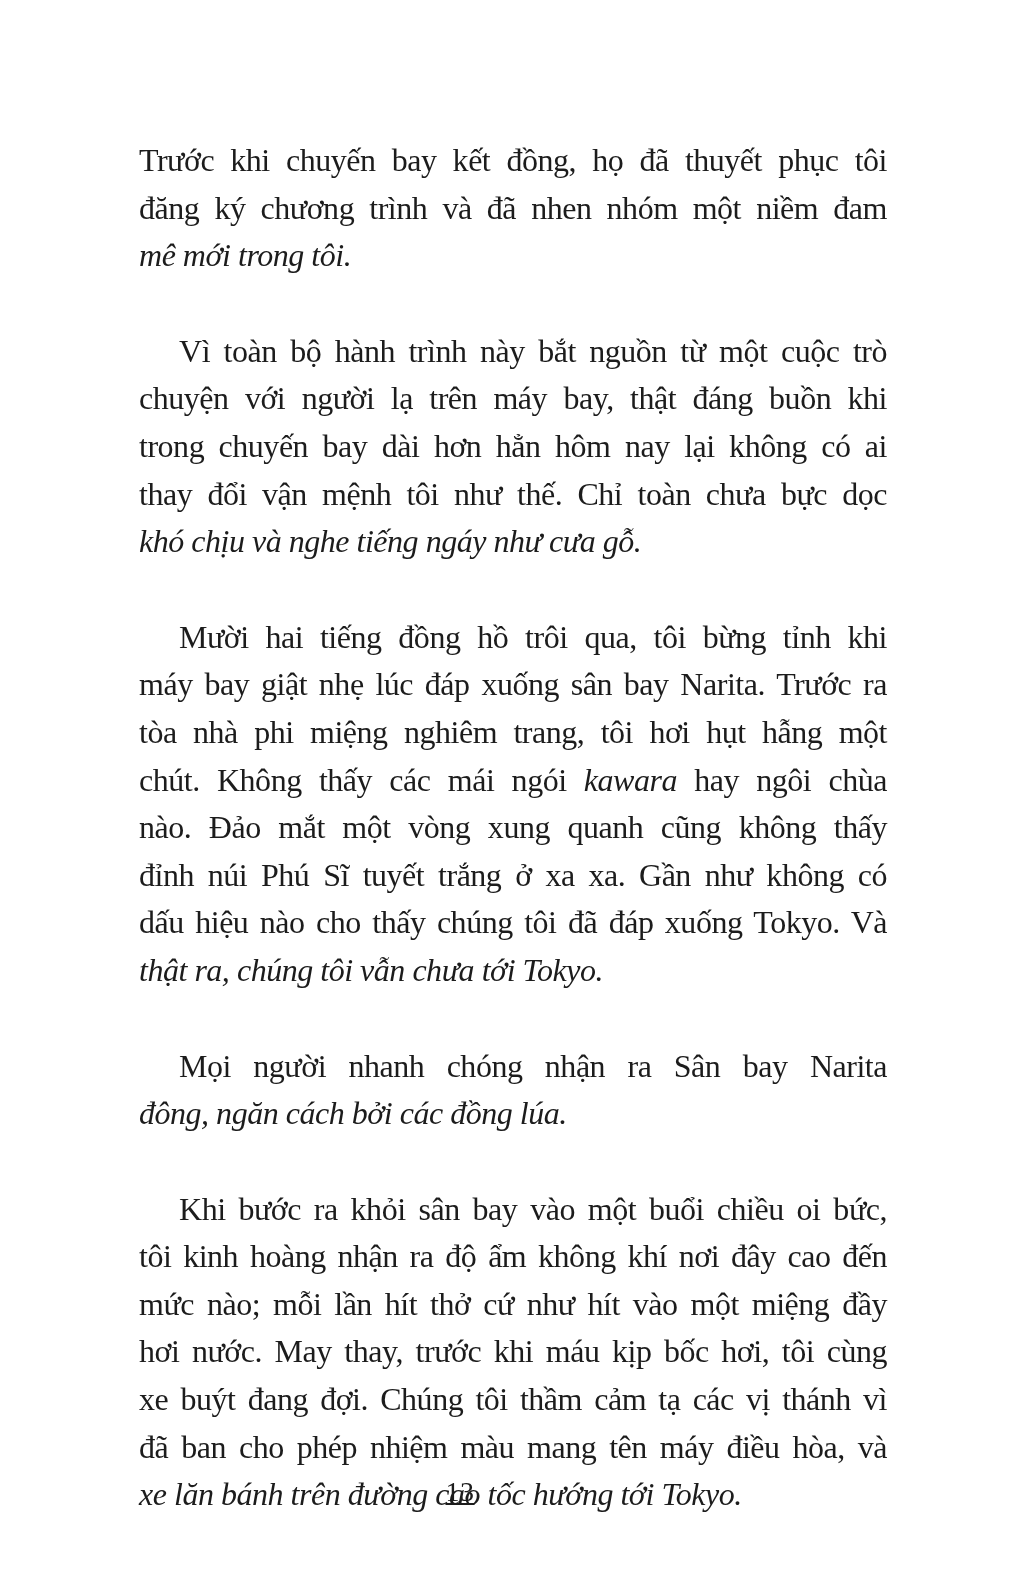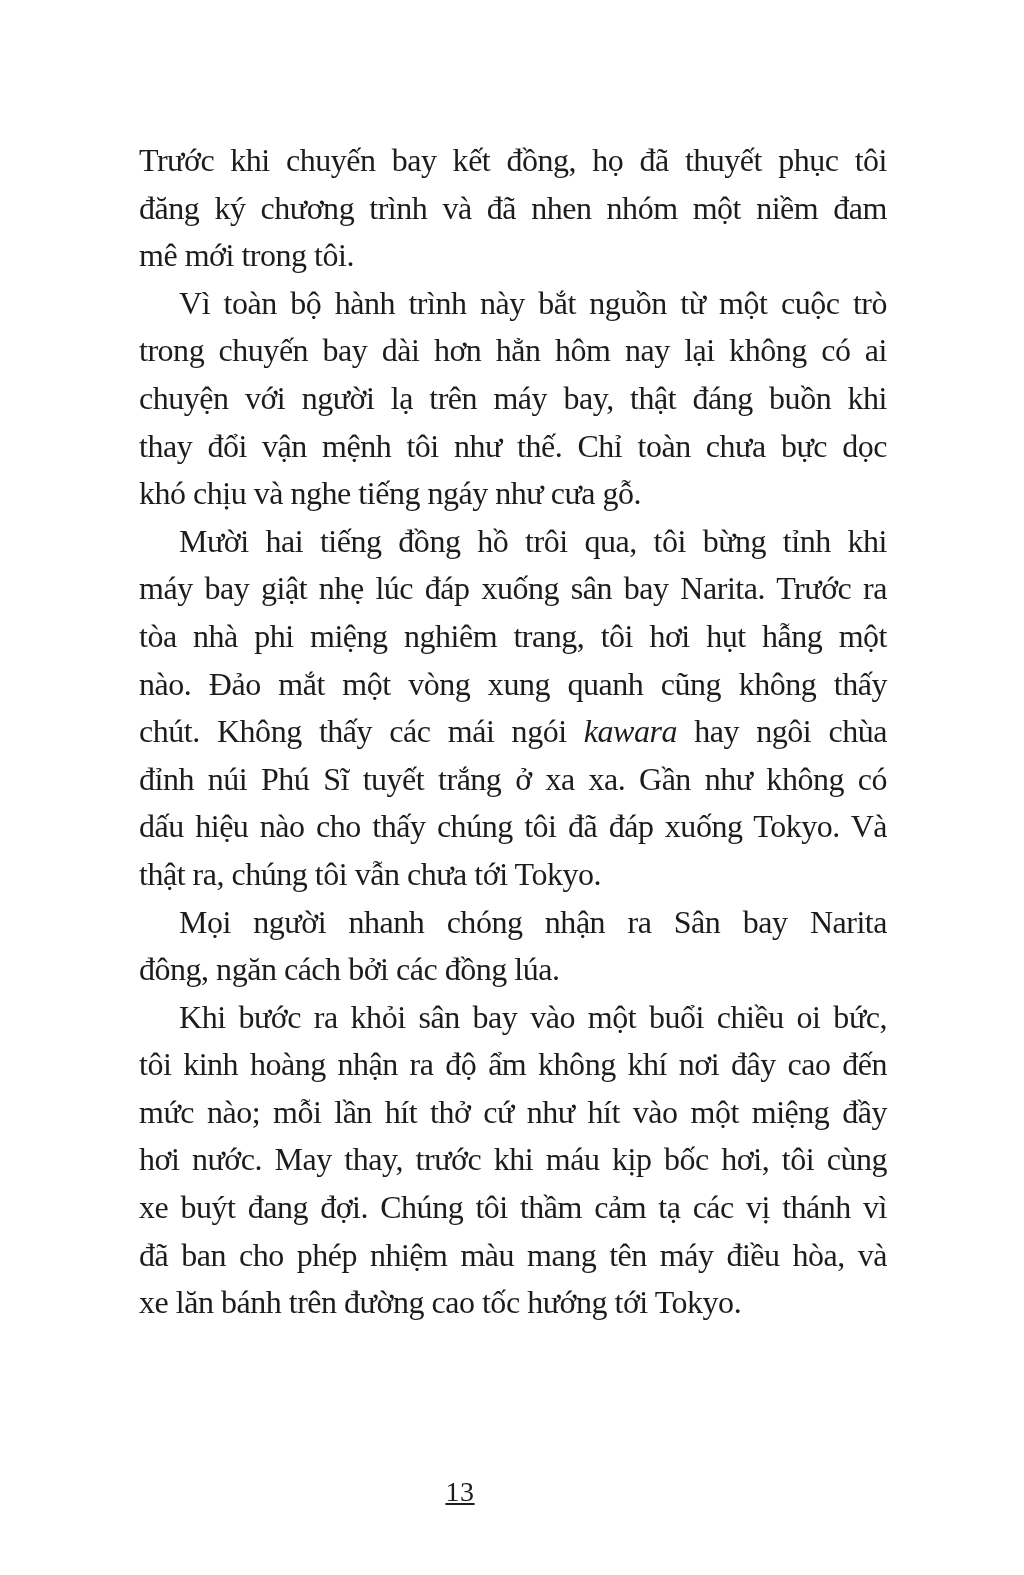--- a/index.html
+++ b/index.html
@@ -29,23 +29,25 @@
     line-height: 47.6px;
     letter-spacing: -0.015em;
   }
   .line {
     text-align: justify;
     text-align-last: justify;
     white-space: normal;
   }
   .line.last {
     text-align-last: left;
+    font-style: italic;
   }
   .line.indent {
     text-indent: 40px;
+    margin-top: 48px;
   }
   .line em {
     font-style: italic;
   }
   .page-number {
     position: absolute;
     top: 1477px;
     left: 0;
     width: 920px;
     text-align: center;
@@ -57,29 +59,29 @@
 </style>
 </head>
 <body>
 
 <div class="page">
   <div class="text-block">
       <div class="line"><span>Trước khi chuyến bay kết đồng, họ đã thuyết phục tôi</span></div>
       <div class="line"><span>đăng ký chương trình và đã nhen nhóm một niềm đam</span></div>
       <div class="line last"><span>mê mới trong tôi.</span></div>
       <div class="line indent"><span>Vì toàn bộ hành trình này bắt nguồn từ một cuộc trò</span></div>
+      <div class="line"><span>chuyện với người lạ trên máy bay, thật đáng buồn khi</span></div>
       <div class="line"><span>trong chuyến bay dài hơn hẳn hôm nay lại không có ai</span></div>
-      <div class="line"><span>chuyện với người lạ trên máy bay, thật đáng buồn khi</span></div>
       <div class="line"><span>thay đổi vận mệnh tôi như thế. Chỉ toàn chưa bực dọc</span></div>
       <div class="line last"><span>khó chịu và nghe tiếng ngáy như cưa gỗ.</span></div>
       <div class="line indent"><span>Mười hai tiếng đồng hồ trôi qua, tôi bừng tỉnh khi</span></div>
       <div class="line"><span>máy bay giật nhẹ lúc đáp xuống sân bay Narita. Trước ra</span></div>
       <div class="line"><span>tòa nhà phi miệng nghiêm trang, tôi hơi hụt hẫng một</span></div>
+      <div class="line"><span>chút. Không thấy các mái ngói </span><em>kawara</em><span> hay ngôi chùa</span></div>
       <div class="line"><span>nào. Đảo mắt một vòng xung quanh cũng không thấy</span></div>
-      <div class="line"><span>chút. Không thấy các mái ngói </span><em>kawara</em><span> hay ngôi chùa</span></div>
       <div class="line"><span>đỉnh núi Phú Sĩ tuyết trắng ở xa xa. Gần như không có</span></div>
       <div class="line"><span>dấu hiệu nào cho thấy chúng tôi đã đáp xuống Tokyo. Và</span></div>
       <div class="line last"><span>thật ra, chúng tôi vẫn chưa tới Tokyo.</span></div>
       <div class="line indent"><span>Mọi người nhanh chóng nhận ra Sân bay Narita</span></div>
       <div class="line last"><span>đông, ngăn cách bởi các đồng lúa.</span></div>
       <div class="line indent"><span>Khi bước ra khỏi sân bay vào một buổi chiều oi bức,</span></div>
       <div class="line"><span>tôi kinh hoàng nhận ra độ ẩm không khí nơi đây cao đến</span></div>
       <div class="line"><span>mức nào; mỗi lần hít thở cứ như hít vào một miệng đầy</span></div>
       <div class="line"><span>hơi nước. May thay, trước khi máu kịp bốc hơi, tôi cùng</span></div>
       <div class="line"><span>xe buýt đang đợi. Chúng tôi thầm cảm tạ các vị thánh vì</span></div>

